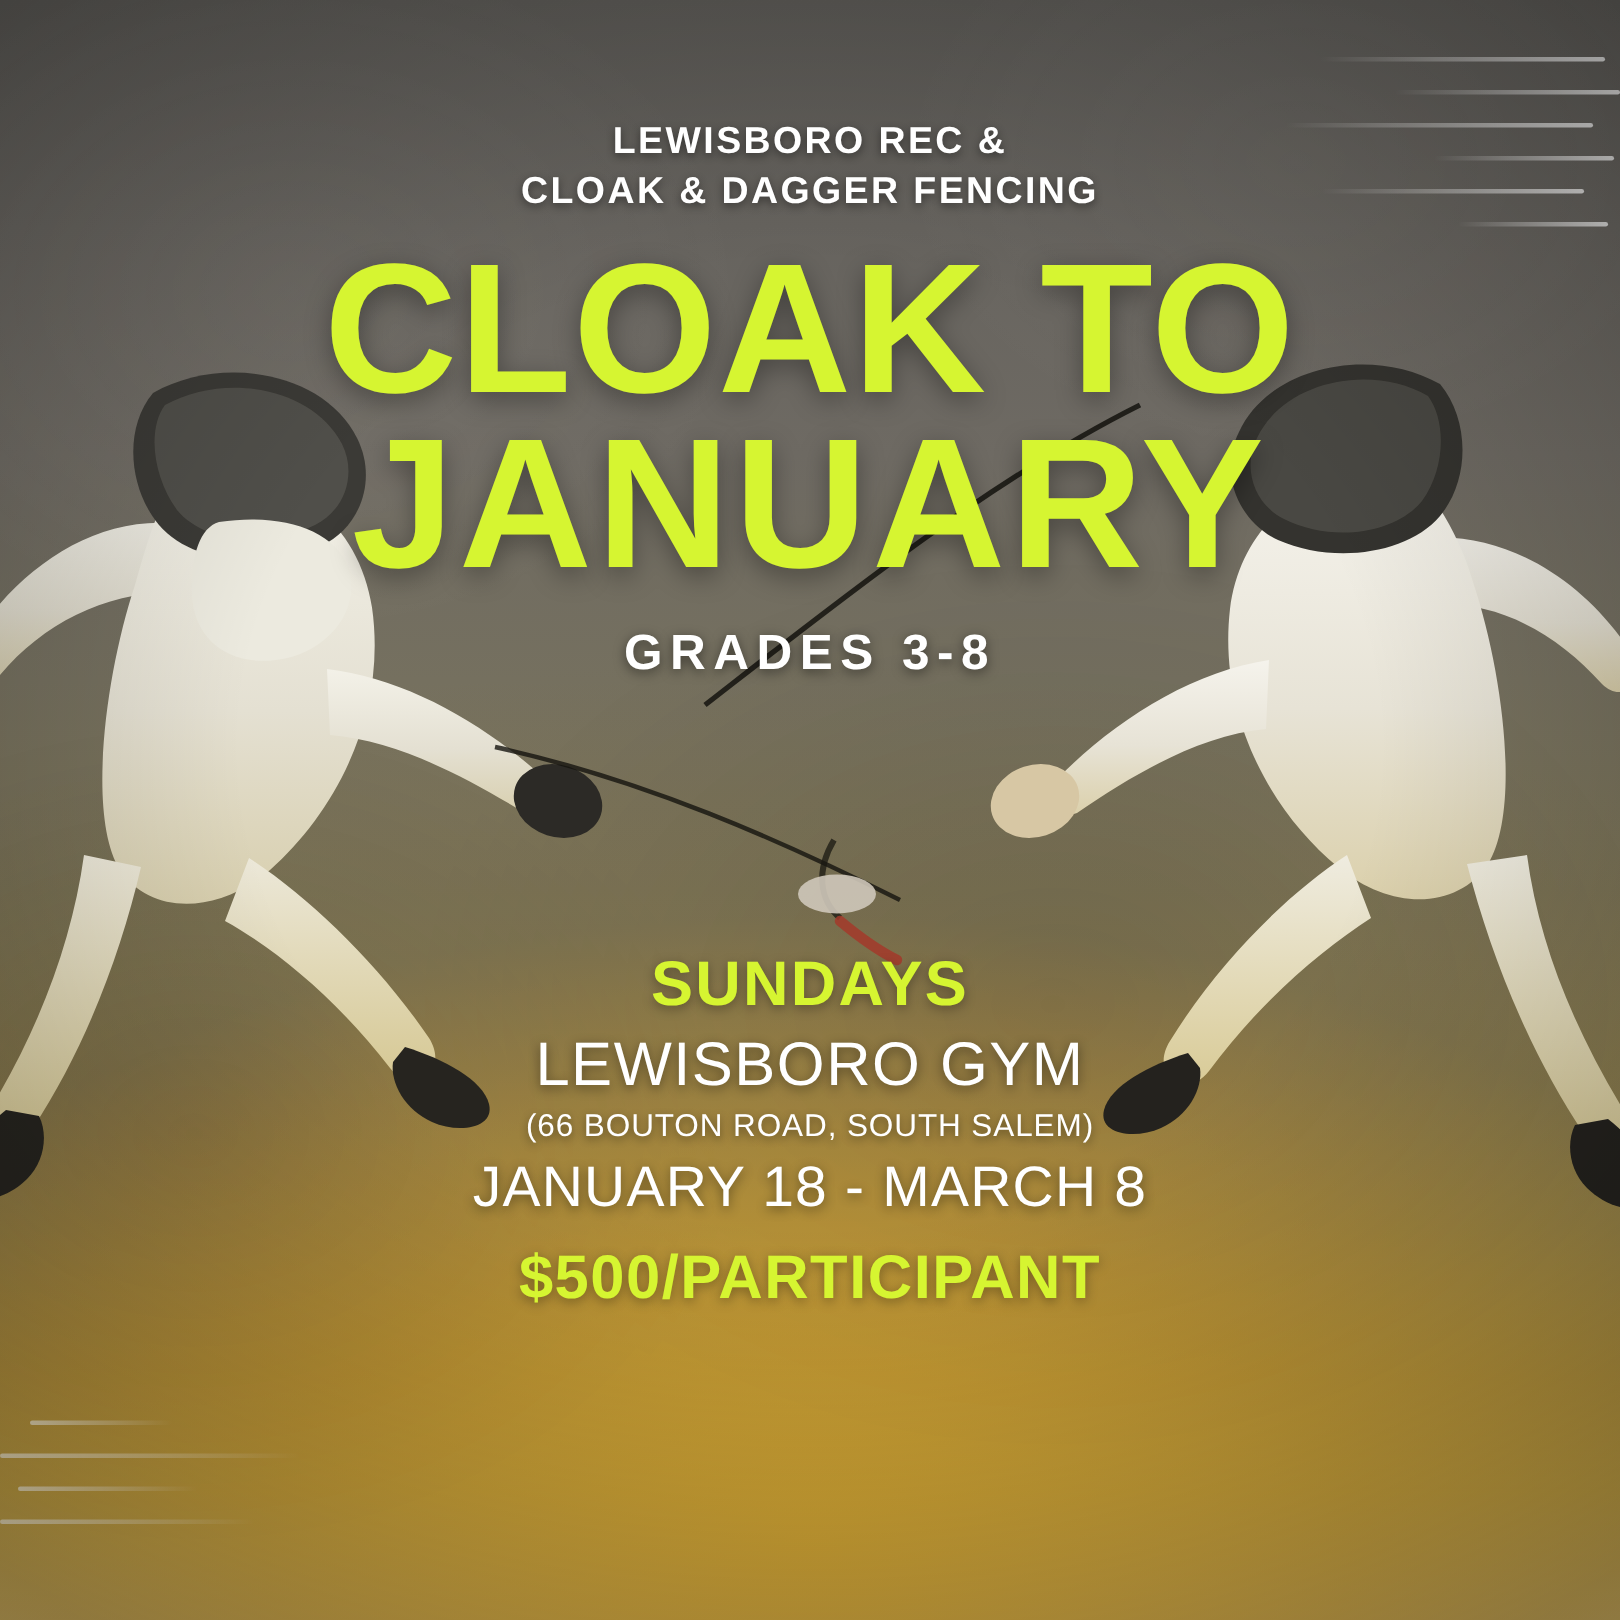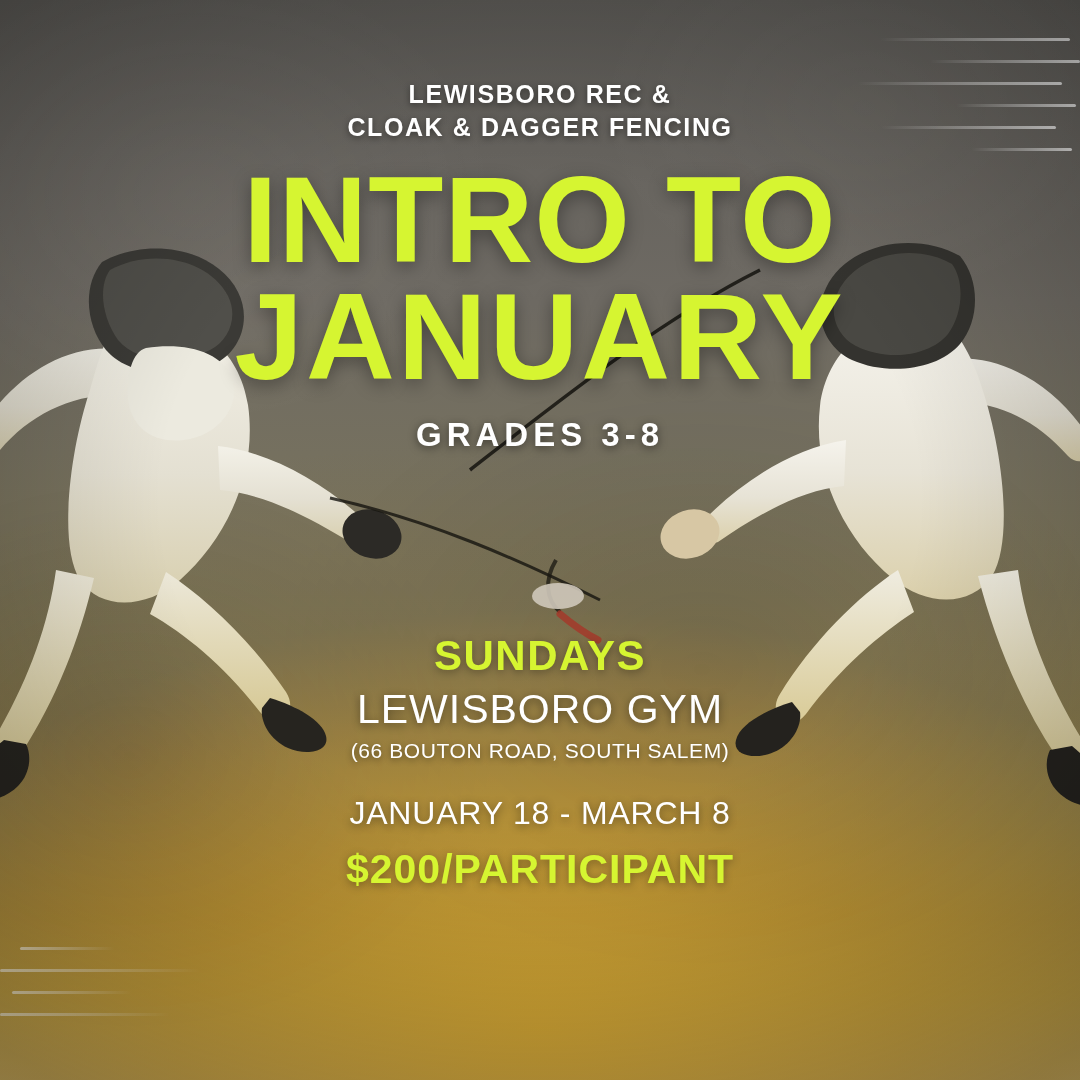--- a/index.html
+++ b/index.html
@@ -158,23 +158,23 @@
     text-shadow: 0 2px 8px rgba(0,0,0,0.45);
   }
   .f-addr {
     margin-top: 6px;
     color: #ffffff;
     font-size: 21px;
     letter-spacing: 0.6px;
     text-shadow: 0 2px 6px rgba(0,0,0,0.45);
   }
   .f-dates {
-    margin-top: 32px;
-    color: #ffffff;
-    font-size: 32px;
+    margin-top: 8px;
+    color: #ffffff;
+    font-size: 38px;
     letter-spacing: 0.8px;
     text-shadow: 0 2px 8px rgba(0,0,0,0.45);
   }
   .f-note {
     margin-top: 8px;
     color: #ffffff;
     font-size: 21px;
     letter-spacing: 0.6px;
     text-shadow: 0 2px 6px rgba(0,0,0,0.45);
   }
@@ -283,31 +283,31 @@
   <div class="vignette"></div>
 
   <div class="content">
 
     <div class="eyebrow">
       <div>LEWISBORO REC &amp;</div>
       <div>CLOAK &amp; DAGGER FENCING</div>
     </div>
 
     <h1 class="headline">
-      <div class="ln1">INTRO TO</div>
+      <div class="ln1">CLOAK TO</div>
       <div class="ln2">JANUARY</div>
     </h1>
 
     <div class="grades-sub">GRADES 3-8</div>
 
     <div class="sessions">
     </div>
 
     <div class="footer">
       <div class="f-day">SUNDAYS</div>
       <div class="f-venue">LEWISBORO GYM</div>
       <div class="f-addr">(66 BOUTON ROAD, SOUTH SALEM)</div>
       <div class="f-dates">JANUARY 18 - MARCH 8</div>
-      <div class="f-price">$200/PARTICIPANT</div>
+      <div class="f-price">$500/PARTICIPANT</div>
     </div>
 
   </div>
 </div>
 
 </body></html>

